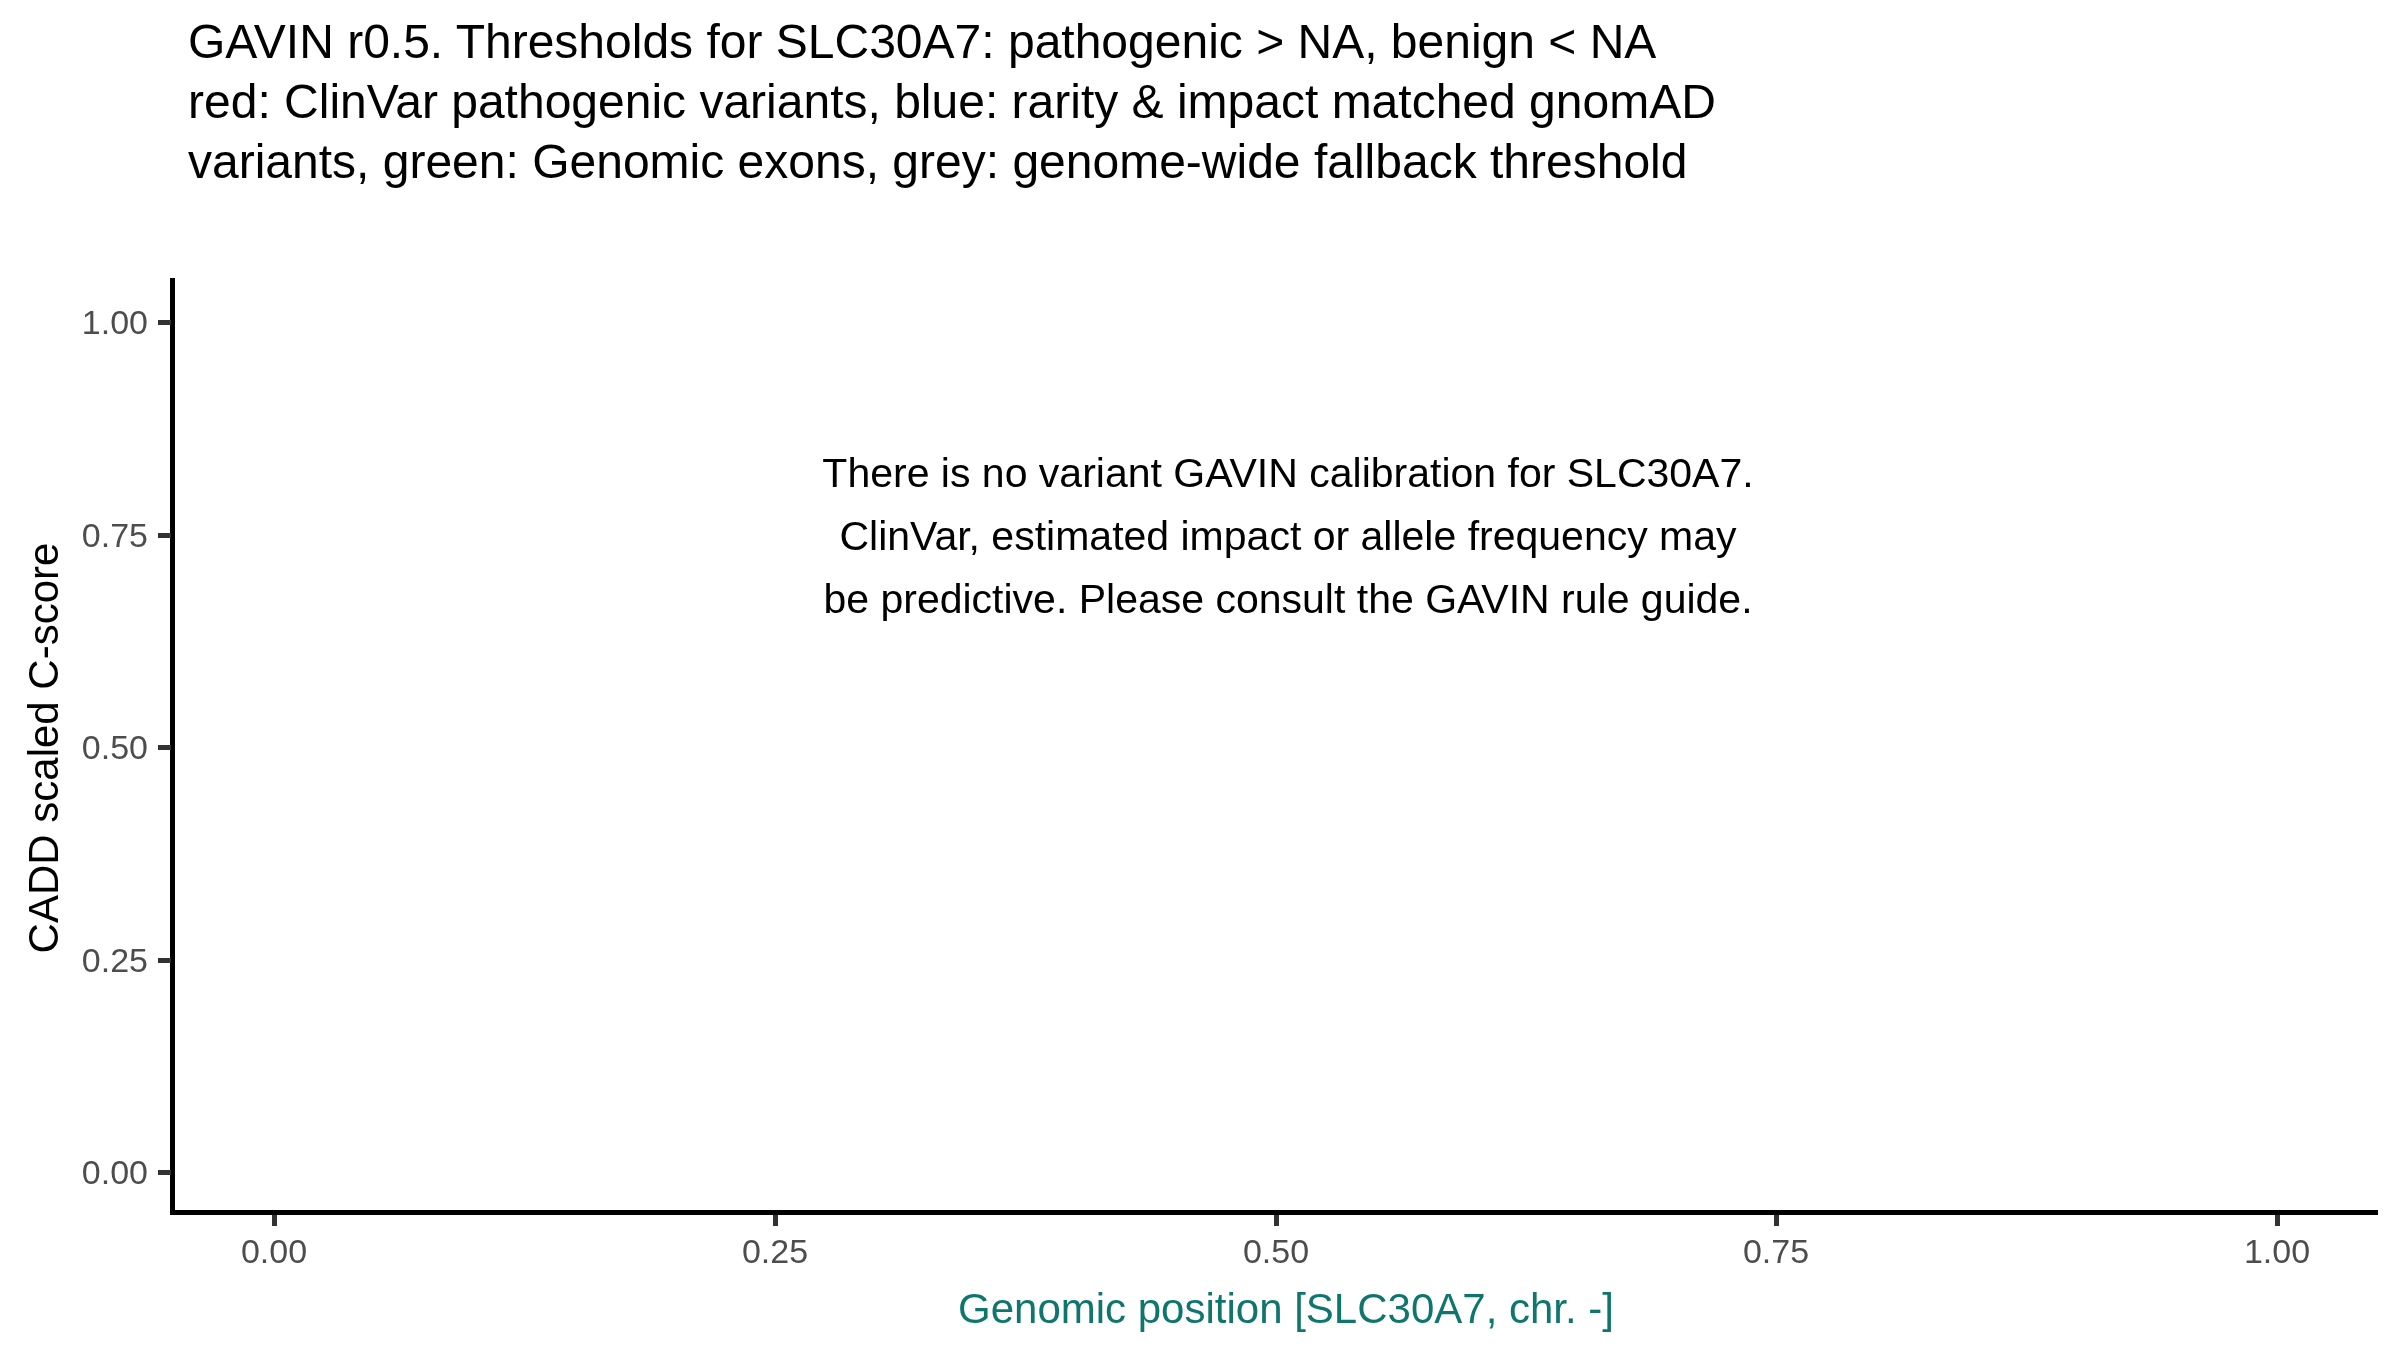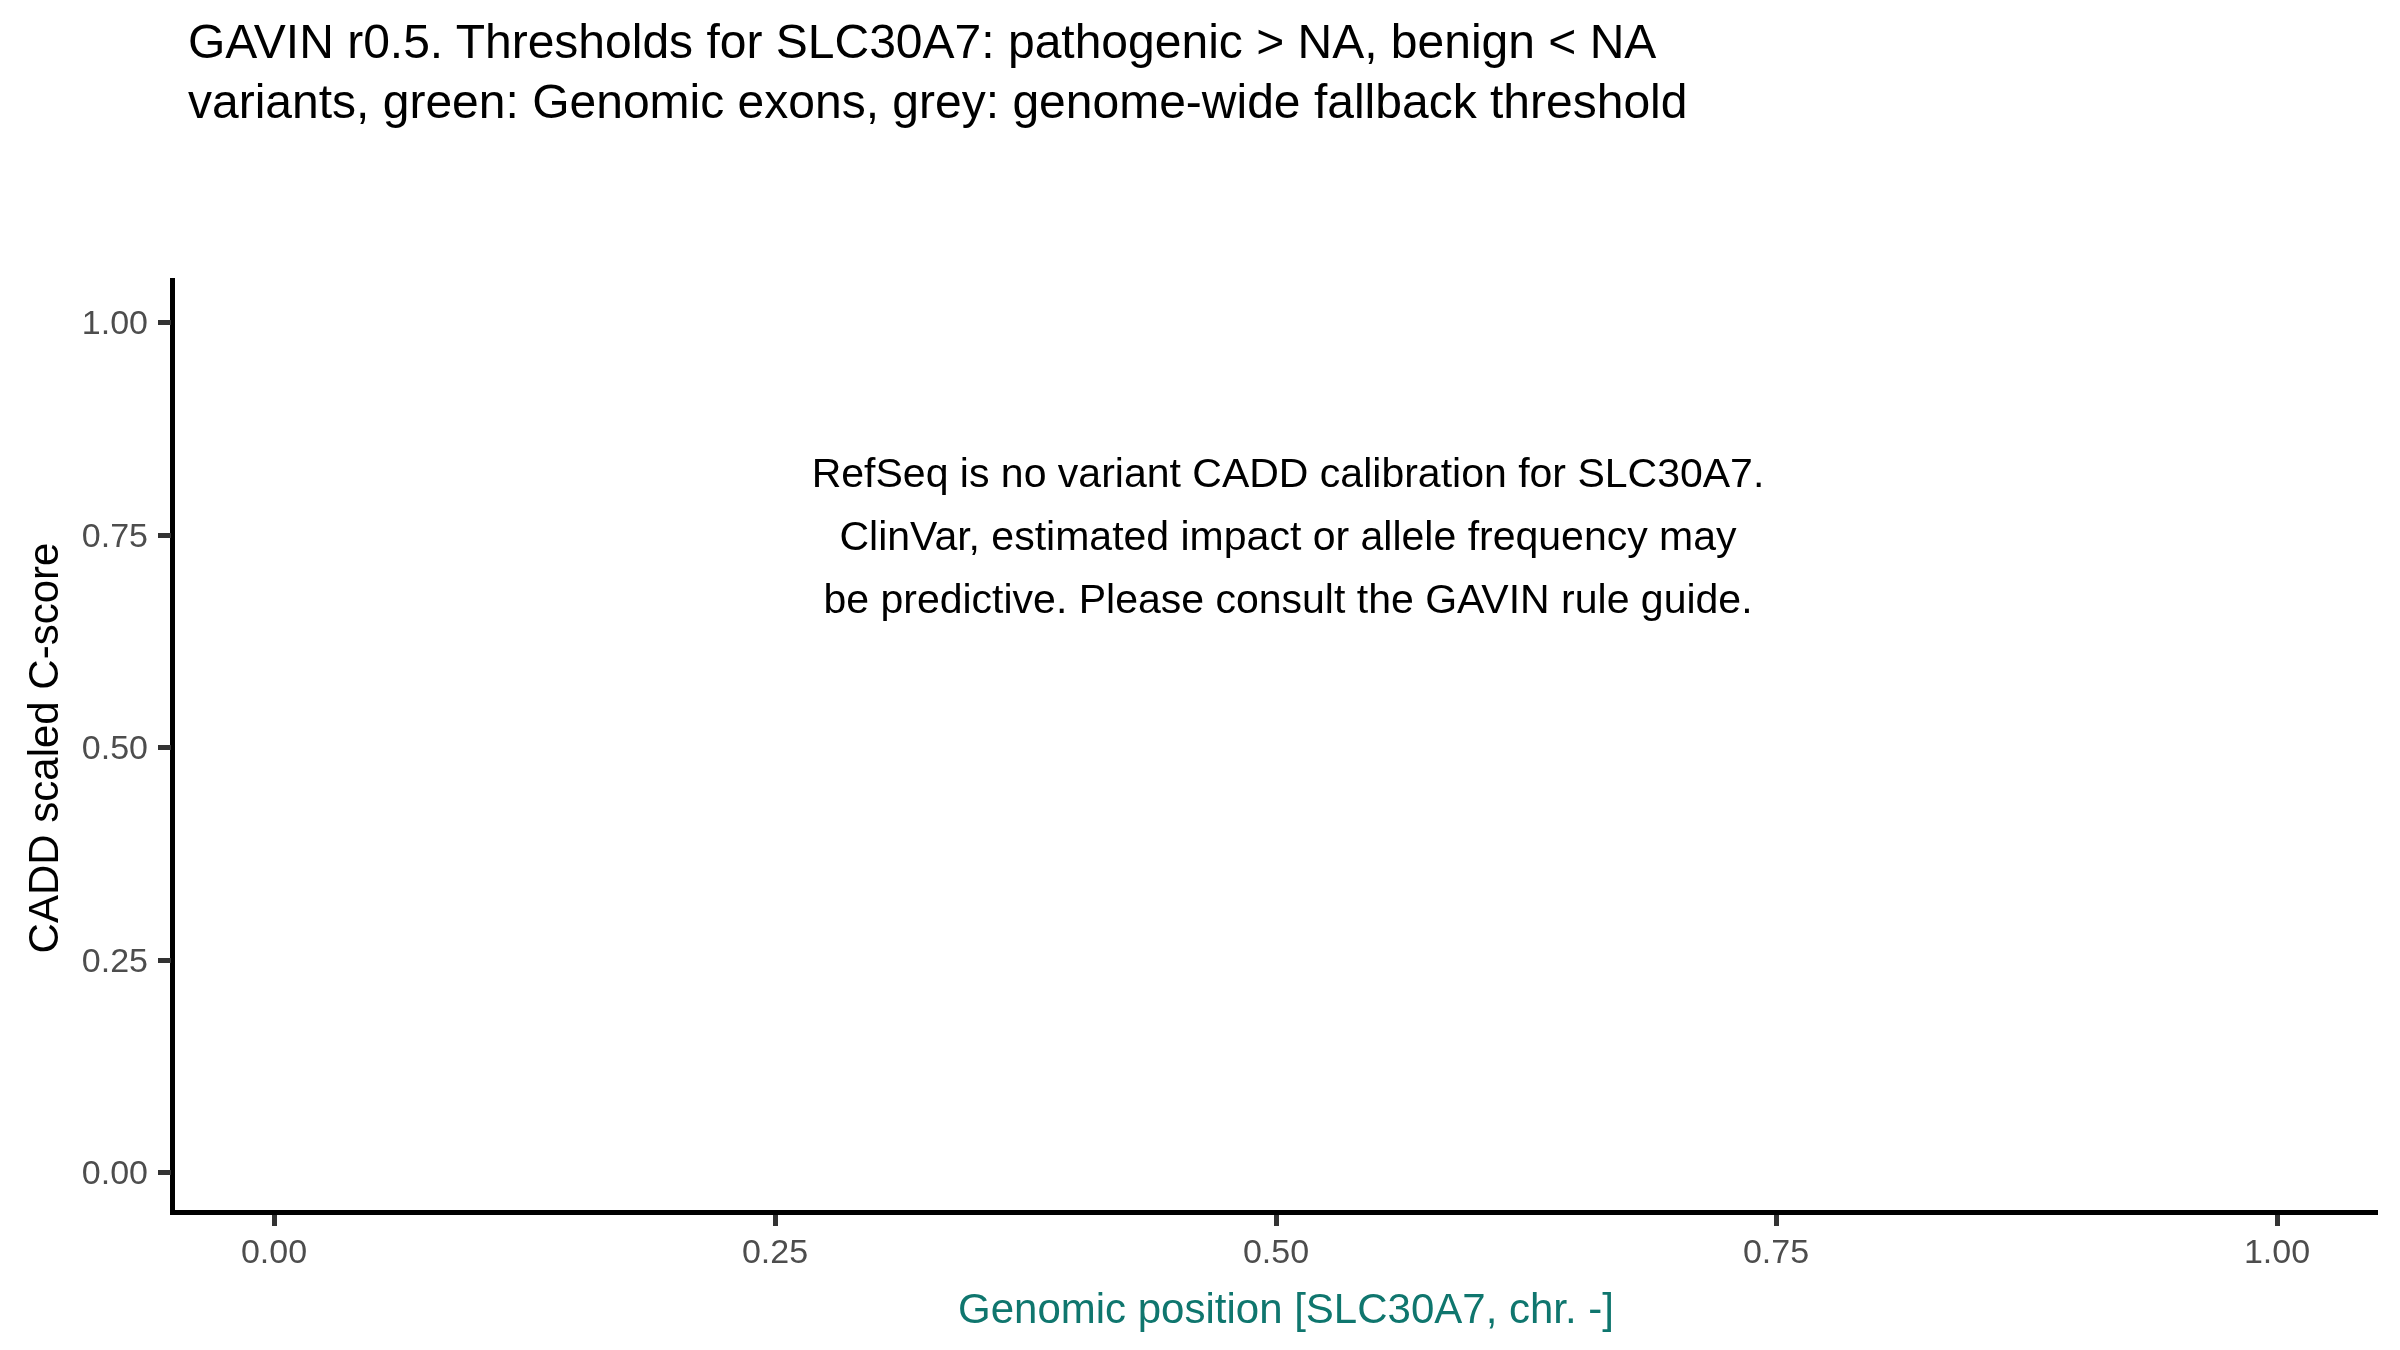--- a/index.html
+++ b/index.html
@@ -128,20 +128,21 @@
     white-space: nowrap;
   }
 </style>
 </head>
 <body>
 
 <div id="plot-root">
 
   <div class="plot-title">
     <div>GAVIN r0.5. Thresholds for SLC30A7: pathogenic &gt; NA, benign &lt; NA</div>
+    <div>red: ClinVar pathogenic variants, blue: rarity &amp; impact matched gnomAD</div>
     <div>variants, green: Genomic exons, grey: genome-wide fallback threshold</div>
   </div>
 
   <div id="y-axis-line" class="axis-line"></div>
   <div id="x-axis-line" class="axis-line"></div>
 
   <div class="y-tick" style="top:322px">
     <span class="y-tick-mark"></span>
     <span class="y-tick-label">1.00</span>
   </div>
@@ -180,18 +181,18 @@
   </div>
   <div class="x-tick" style="left:2277px">
     <span class="x-tick-mark"></span>
     <span class="x-tick-label">1.00</span>
   </div>
 
   <div id="x-axis-title">Genomic position [SLC30A7, chr. -]</div>
   <div id="y-axis-title">CADD scaled C-score</div>
 
   <div id="panel-annotation">
-    <div>RefSeq is no variant CADD calibration for SLC30A7.</div>
+    <div>There is no variant GAVIN calibration for SLC30A7.</div>
     <div>ClinVar, estimated impact or allele frequency may</div>
     <div>be predictive. Please consult the GAVIN rule guide.</div>
   </div>
 
 </div>
 
 </body></html>

